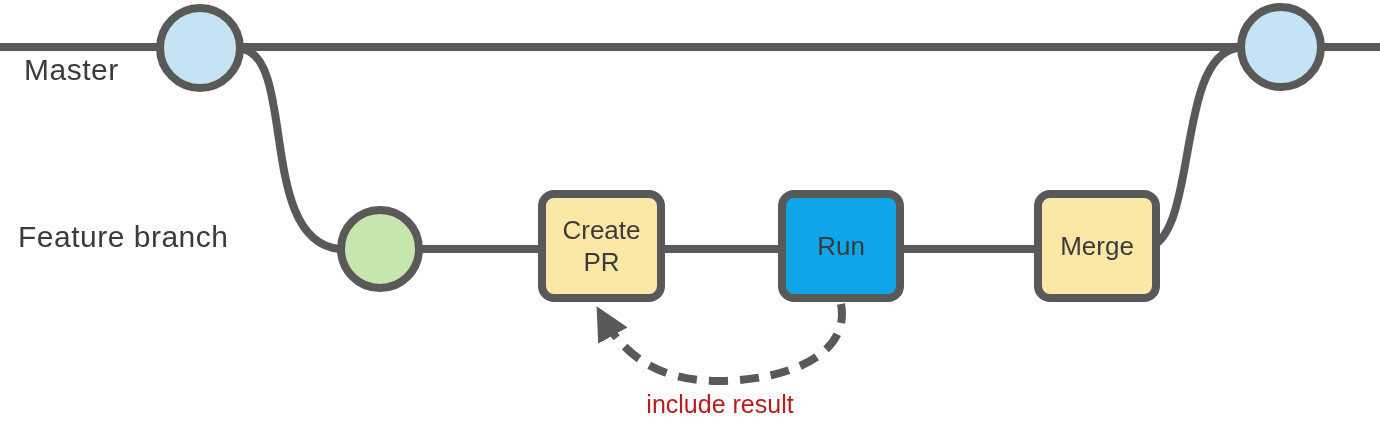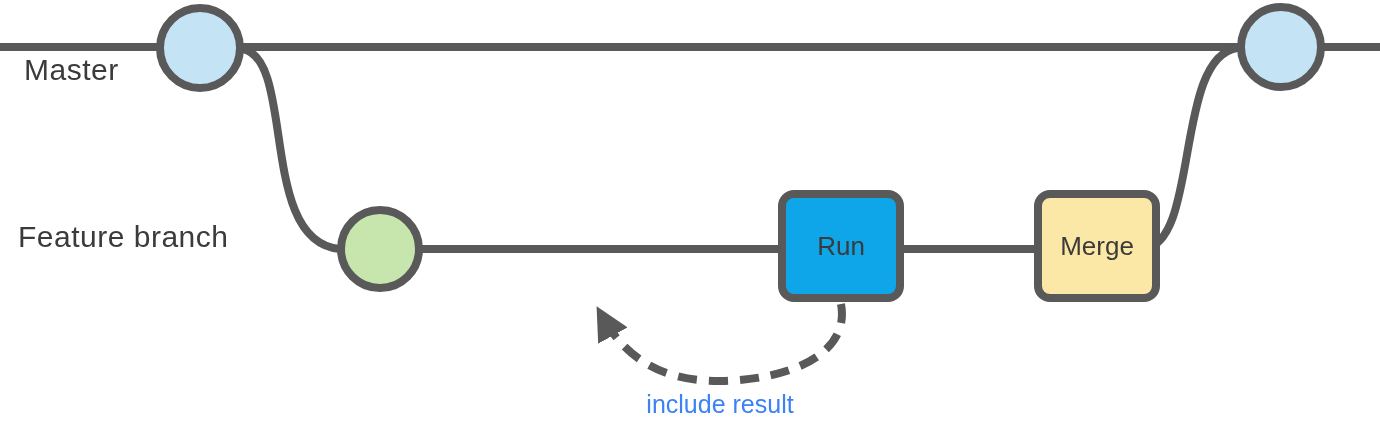--- a/index.html
+++ b/index.html
@@ -45,21 +45,21 @@
   .box-create-pr   { left: 538px;  width: 127px; }
   .box-run-workflow{ left: 778px;  width: 126px; }
   .box-merge       { left: 1018px; width: 126px; margin-left: 16px; }
   .arrow-label {
     position: absolute;
     left: 570px;
     top: 390px;
     width: 300px;
     text-align: center;
     font-size: 25px;
-    color: #3b82f6;
+    color: #b91c1c;
     white-space: nowrap;
   }
 </style>
 </head>
 <body>
 
 <div class="canvas">
 
   <svg class="diagram-svg" viewBox="0 0 1380 437" xmlns="http://www.w3.org/2000/svg">
     <defs>
@@ -82,20 +82,24 @@
 
     <circle class="commit" cx="380" cy="249" r="39" fill="#c6e6ae"></circle>
 
     <circle class="commit" cx="1281" cy="47" r="40" fill="#c4e4f5"></circle>
   </svg>
 
   <div class="lane-label" style="left:24px; top:9px;margin-top:44px;">Master</div>
 
   <div class="lane-label" style="left:18px; top:220px;">Feature branch</div>
 
+  <div class="step-box box-create-pr" style="background-color: rgb(252, 232, 166);">
+    <span class="line">Create</span>
+    <span class="line">PR</span>
+  </div>
 
   <div class="step-box box-run-workflow" style="background-color: #0ea5e9;">
     <span class="line">Run</span>
   </div>
 
   <div class="step-box box-merge" style="background-color: rgb(252, 232, 166);">
     <span class="line">Merge</span>
     <span class="line"></span>
   </div>
 

